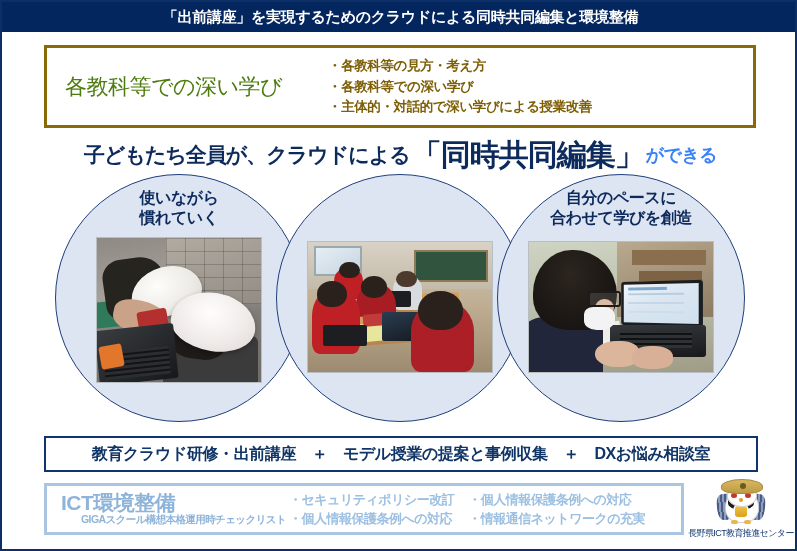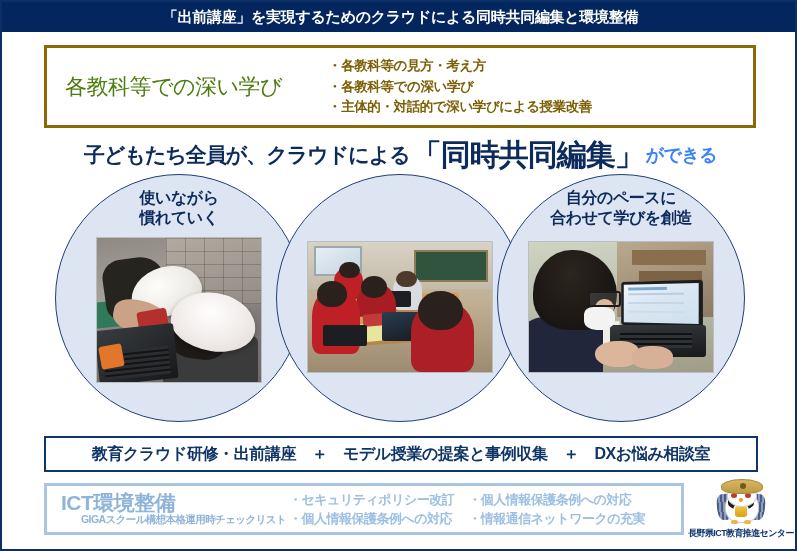--- a/index.html
+++ b/index.html
@@ -494,21 +494,21 @@
   .mascot-art .m-foot {
     position:absolute; top:42px; width:7px; height:4px;
     background:#e8b64a; border-radius:40%;
   }
   .mascot-art .m-foot.l { left:22px; }
   .mascot-art .m-foot.r { left:35px; }
   .mascot-caption {
     margin-top: 20px;
     color: #10356e;
     font-size: 9px;
-    font-weight: bold;
+    font-weight: normal;
     white-space: nowrap;
     letter-spacing: -0.6px;
   }
 </style>
 </head>
 <body>
 
 <div id="slide">
 
   <div class="title-bar">

